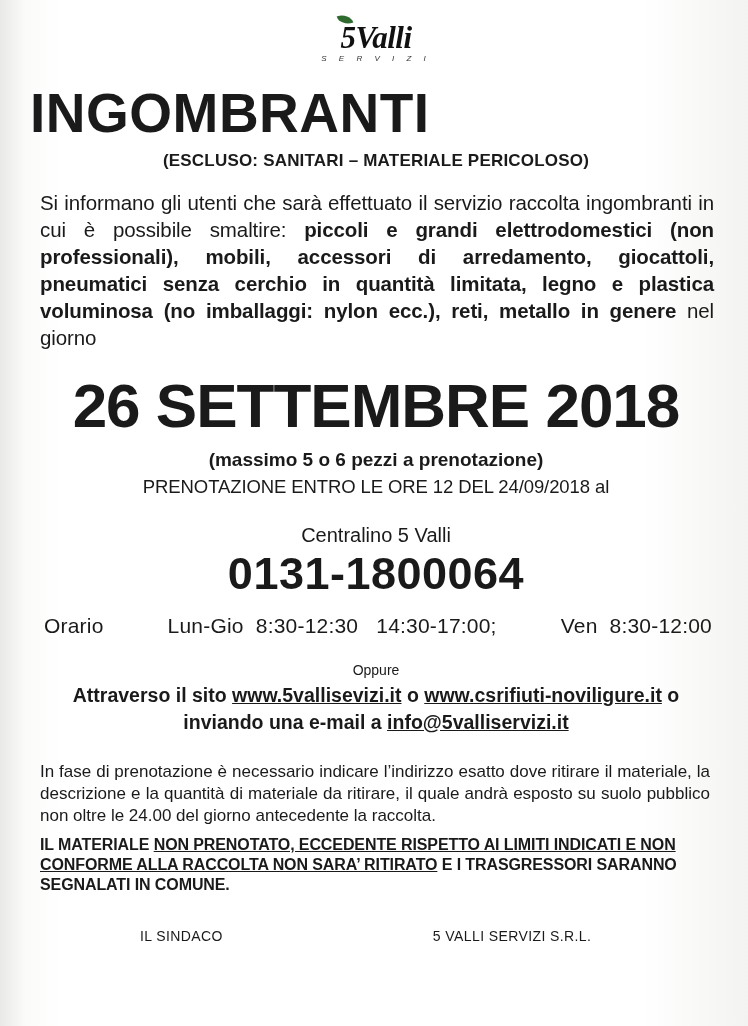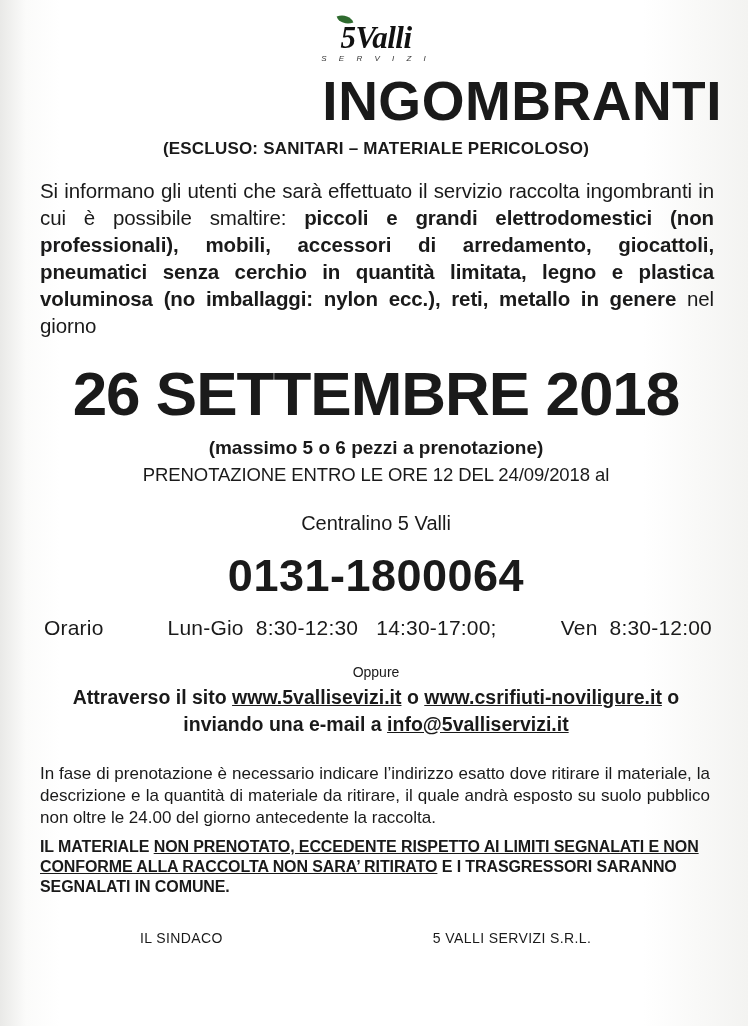--- a/index.html
+++ b/index.html
@@ -79,25 +79,25 @@
     margin-top: 14px;
   }
   .servizio {
     text-align: center;
     font-size: 15px;
     font-weight: bold;
     letter-spacing: 1.2px;
     margin-top: 17px;
   }
   .ingombranti {
-    text-align: right;
+    text-align: left;
     font-size: 55px;
     font-weight: bold;
     letter-spacing: 0.5px;
-    margin-top: 0;
+    margin-top: 12px;
     line-height: 1;
   }
   .escluso {
     text-align: center;
     font-size: 17px;
     font-weight: bold;
     margin-top: 10px;
     letter-spacing: 0.2px;
   }
 
@@ -137,21 +137,21 @@
   .centralino {
     text-align: center;
     font-size: 20px;
     margin-top: 26px;
   }
   .phone {
     text-align: center;
     font-size: 45px;
     font-weight: bold;
     letter-spacing: 0.5px;
-    margin-top: 18px;
+    margin-top: 4px;
     line-height: 1;
   }
   .orario {
     margin-top: 18px;
     font-size: 21px;
     display: flex;
     justify-content: space-between;
     padding: 0 10px 0 14px;
     letter-spacing: 0.2px;
   }
@@ -235,21 +235,21 @@
   <div class="oppure">Oppure</div>
 
   <div class="web">
     <span>Attraverso il sito </span><u>www.5vallisevizi.it</u><span> o </span><u>www.csrifiuti-noviligure.it</u><span> o</span><br>
     <span>inviando una e-mail a </span><u>info@5valliservizi.it</u>
   </div>
 
   <p class="fase">In fase di prenotazione è necessario indicare l’indirizzo esatto dove ritirare il materiale, la descrizione e la quantità di materiale da ritirare, il quale andrà esposto su suolo pubblico non oltre le 24.00 del giorno antecedente la raccolta.</p>
 
   <p class="materiale">
-    <span>IL MATERIALE </span><u>NON PRENOTATO, ECCEDENTE RISPETTO AI LIMITI SEGNALATI E NON CONFORME ALLA RACCOLTA NON SARA’ RITIRATO</u><span> E I TRASGRESSORI SARANNO SEGNALATI IN COMUNE.</span>
+    <span>IL MATERIALE </span><u>NON PRENOTATO, ECCEDENTE RISPETTO AI LIMITI INDICATI E NON CONFORME ALLA RACCOLTA NON SARA’ RITIRATO</u><span> E I TRASGRESSORI SARANNO SEGNALATI IN COMUNE.</span>
   </p>
 
   <div class="signatures">
     <span class="sig-left">IL SINDACO</span>
     <span class="sig-right">5 VALLI SERVIZI S.R.L.</span>
   </div>
 
 </div>
 
 </body></html>

